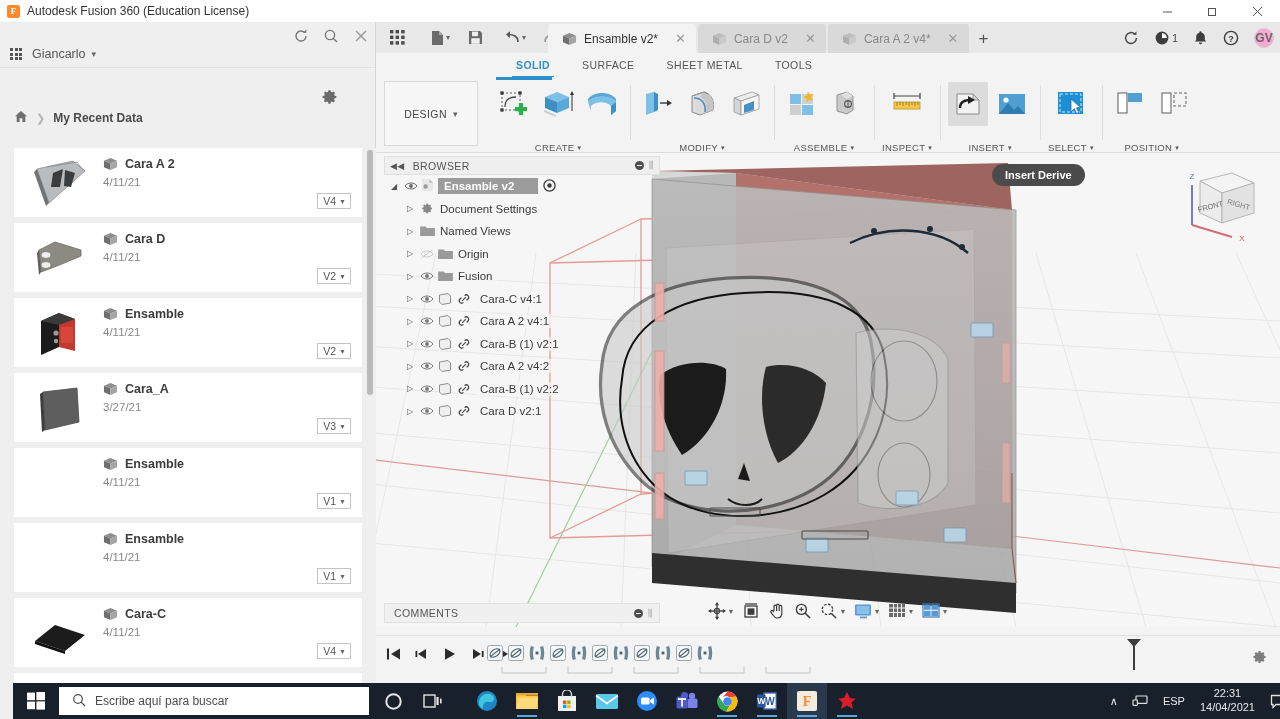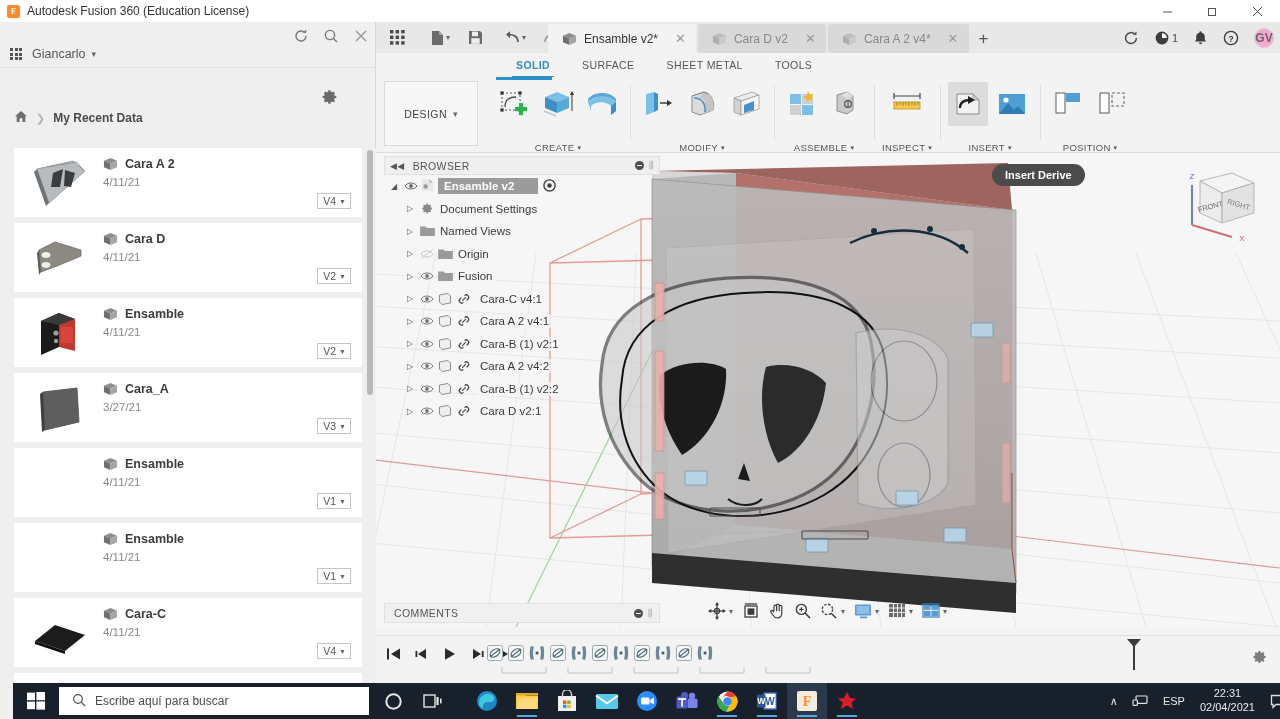--- a/index.html
+++ b/index.html
@@ -807,20 +807,35 @@
             <polygon points="2,23 11,12 17,19 21,15 28,23" fill="#2e7cb0"></polygon>
           </svg>
         </div>
       </div>
       <div class="rlabel">
         <span>INSERT</span>
         <span class="vc">▾</span>
       </div>
     </div>
 
+    <div class="rgroup">
+      <div class="ricons">
+        <div class="ricon">
+          <svg width="30" height="28" viewBox="0 0 30 28">
+            <rect x="2" y="2" width="25" height="22" fill="#1e8fd5"></rect>
+            <rect x="4" y="4" width="21" height="18" fill="none" stroke="#cfe9f8" stroke-width="1" stroke-dasharray="3 2"></rect>
+            <path fill="#fff" stroke="#1b6fa8" stroke-width="0.8" d="M15 9 L15 22 L18.3 18.7 L20.5 23.5 L22.7 22.4 L20.5 17.8 L24.6 17.6 Z"></path>
+          </svg>
+        </div>
+      </div>
+      <div class="rlabel">
+        <span>SELECT</span>
+        <span class="vc">▾</span>
+      </div>
+    </div>
 
     <div class="rgroup">
       <div class="ricons">
         <div class="ricon">
           <svg width="30" height="28" viewBox="0 0 30 28">
             <rect x="3" y="3" width="9" height="20" fill="#fff" stroke="#6a6a6a" stroke-width="1.1"></rect>
             <rect x="13" y="3" width="14" height="9" fill="#4f9fd4"></rect>
           </svg>
         </div>
         <div class="ricon">
@@ -1516,21 +1531,21 @@
     <span class="ti">∧</span>
     <span class="ti">
       <svg width="17" height="14" viewBox="0 0 17 14">
           <rect x="4" y="2" width="11" height="7.4" rx="0.8" fill="none" stroke="#e0e0e0" stroke-width="1.2"></rect>
           <rect x="1" y="6" width="4.4" height="5.4" rx="0.8" fill="#17202b" stroke="#e0e0e0" stroke-width="1.2"></rect>
         </svg>
     </span>
     <span class="ti">ESP</span>
     <span id="clock">
       <span>22:31</span>
-      <span>02/04/2021</span>
+      <span>14/04/2021</span>
     </span>
     <span class="ti">
       <svg width="16" height="15" viewBox="0 0 16 15">
           <path fill="none" stroke="#e0e0e0" stroke-width="1.3" d="M1.5 1.5 h13 v9 H6 L3 13.4 V10.5 H1.5 Z"></path>
         </svg>
     </span>
   </div>
 </div>
 
 </body></html>

